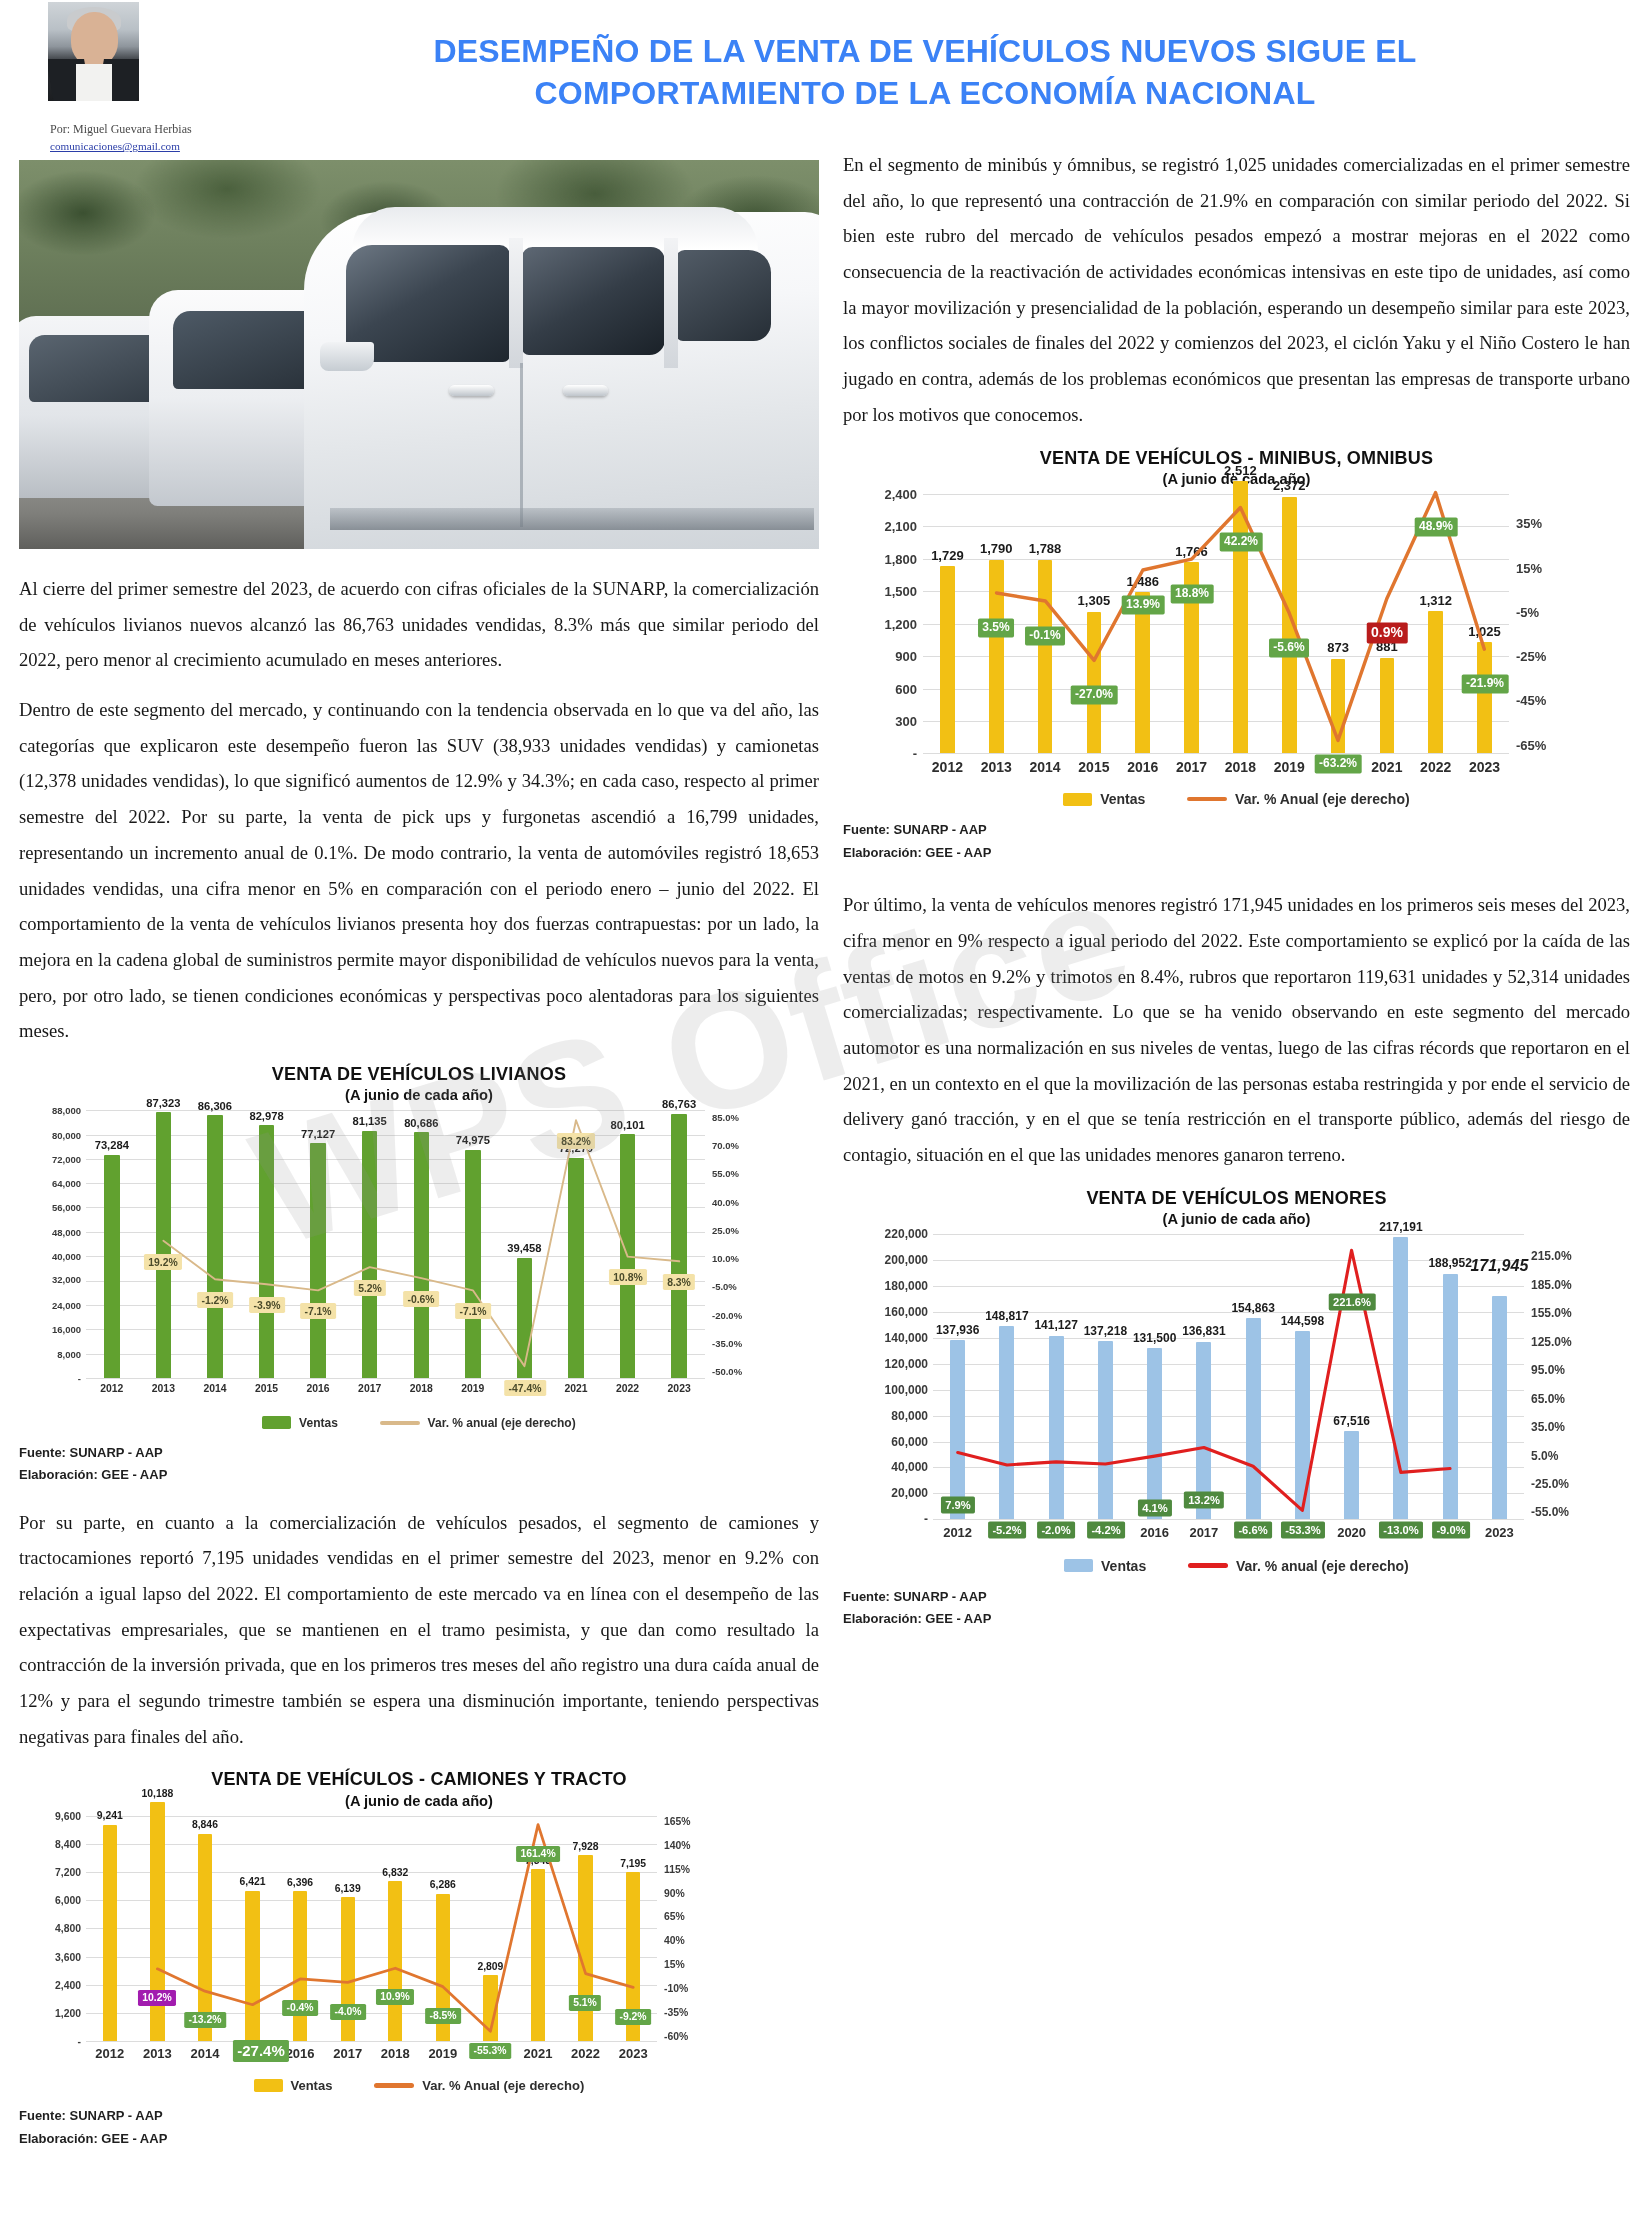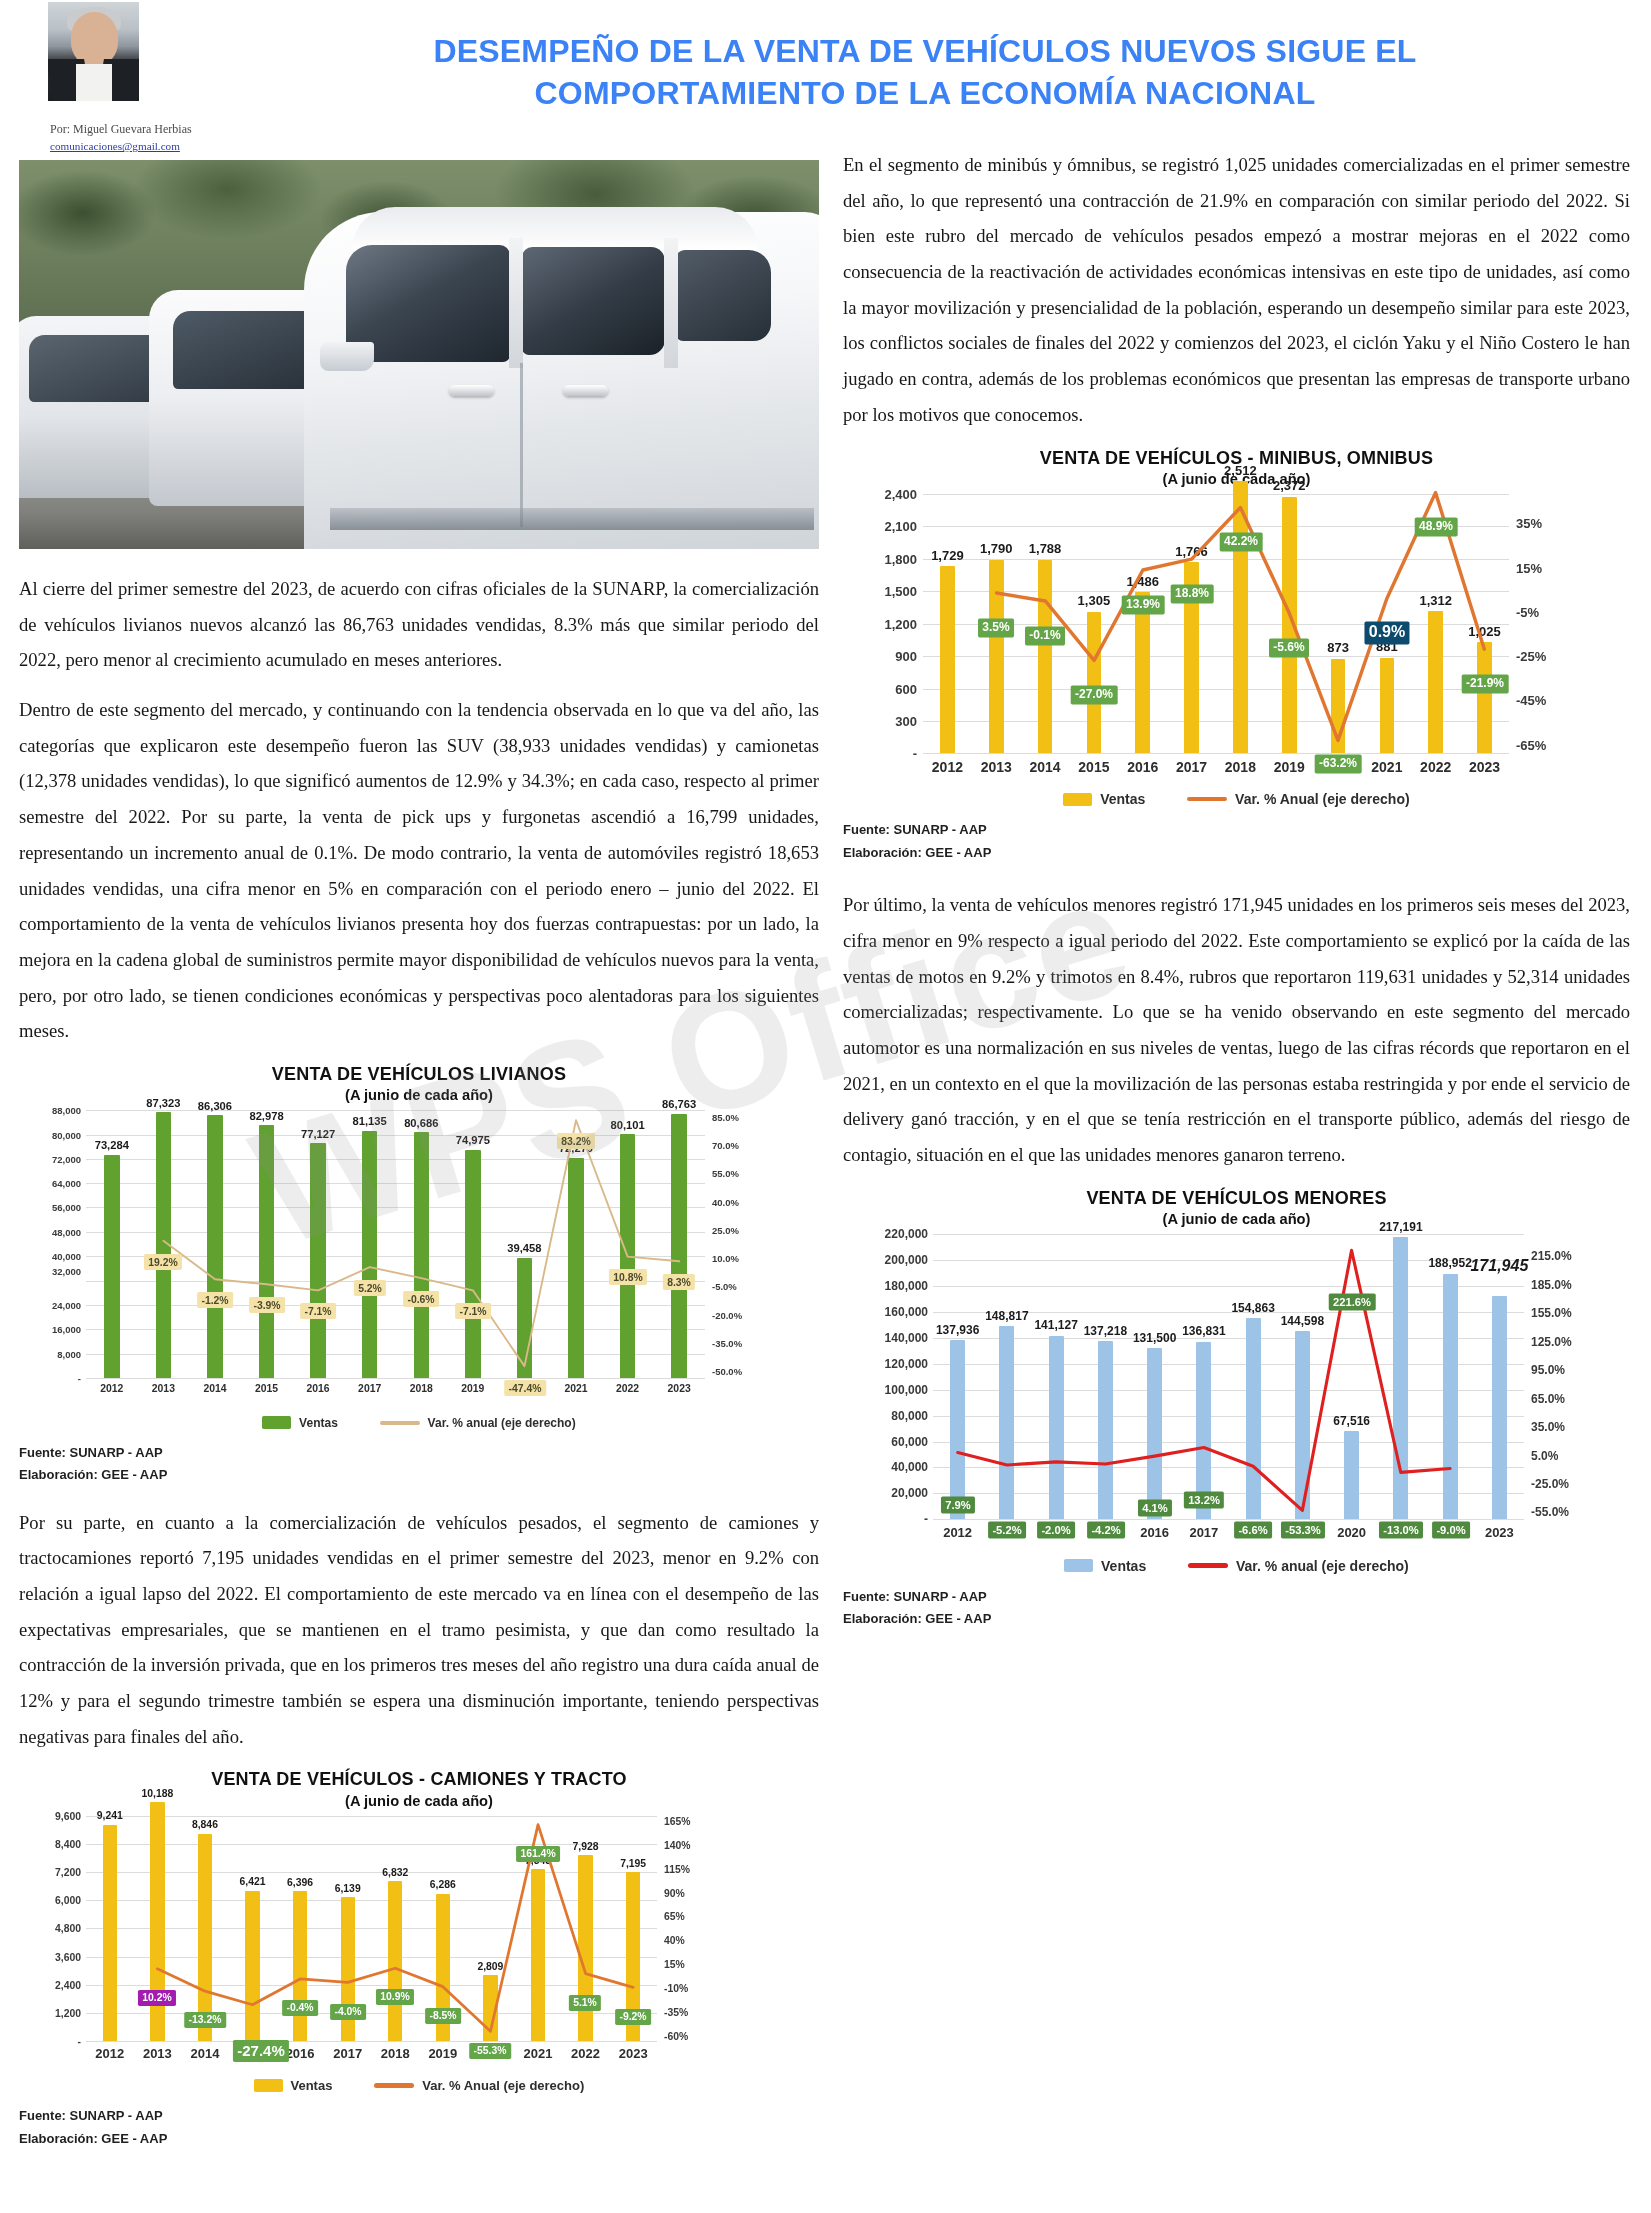--- a/index.html
+++ b/index.html
@@ -412,21 +412,21 @@
           <div class="pctbox" style="background: rgb(244, 226, 168); color: rgb(74, 74, 42); font-size: 10.4px; left: 593px; top: 172px;">8.3%</div>
         </div>
         <div class="ax-left" style="position: absolute; left: 0px; top: 0px; width: 62px; height: 268px; font-size: 9.5px;">
           <span style="top: 0px;">88,000</span>
           <span style="top: 24.4px;">80,000</span>
           <span style="top: 49px;">72,000</span>
           <span style="top: 73px;">64,000</span>
           <span style="top: 97px;">56,000</span>
           <span style="top: 122px;">48,000</span>
           <span style="top: 146px;">40,000</span>
-          <span style="top: 161px;">32,000</span>
+          <span style="top: 169px;">32,000</span>
           <span style="top: 195px;">24,000</span>
           <span style="top: 219px;">16,000</span>
           <span style="top: 244px;">8,000</span>
           <span style="top: 268px;">-</span>
         </div>
         <div class="ax-right" style="position: absolute; left: 693px; top: 0px; width: 67px; height: 268px; font-size: 9.5px;">
           <span style="top: 7px;">85.0%</span>
           <span style="top: 35px;">70.0%</span>
           <span style="top: 63px;">55.0%</span>
           <span style="top: 92px;">40.0%</span>
@@ -679,21 +679,21 @@
             <path d="M 84.8 114.6 L 141.3 123.9 L 197.8 192.7 L 254.3 88.0 L 310.8 75.5 L 367.3 15.6 L 423.8 137.9 L 480.3 285.4 L 536.8 121.3 L 593.3 -1.6 L 649.8 179.7" fill="none" stroke="#e0762f" stroke-width="4" stroke-linejoin="round" stroke-linecap="round"></path>
           </svg>
           <div class="pctbox" style="background: rgb(99, 165, 72); font-size: 12px; left: 73px; top: 134px;">3.5%</div>
           <div class="pctbox" style="background: rgb(99, 165, 72); font-size: 12px; left: 122px; top: 142px;">-0.1%</div>
           <div class="pctbox" style="background: rgb(99, 165, 72); font-size: 12px; left: 171px; top: 201px;">-27.0%</div>
           <div class="pctbox" style="background: rgb(99, 165, 72); font-size: 12px; left: 220px; top: 111px;">13.9%</div>
           <div class="pctbox" style="background: rgb(99, 165, 72); font-size: 12px; left: 269px; top: 100px;">18.8%</div>
           <div class="pctbox" style="background: rgb(99, 165, 72); font-size: 12px; left: 318px; top: 48px;">42.2%</div>
           <div class="pctbox" style="background: rgb(99, 165, 72); font-size: 12px; left: 366px; top: 154px;">-5.6%</div>
           <div class="pctbox" style="background: rgb(99, 165, 72); font-size: 12px; left: 415px; top: 270px;">-63.2%</div>
-          <div class="pctbox" style="background: #0c4a6e; font-size: 16px; left: 464px; top: 139px;">0.9%</div>
+          <div class="pctbox" style="background: #b91c1c; font-size: 14px; left: 464px; top: 139px;">0.9%</div>
           <div class="pctbox" style="background: rgb(99, 165, 72); font-size: 12px; left: 513px; top: 33px;">48.9%</div>
           <div class="pctbox" style="background: rgb(99, 165, 72); font-size: 12px; left: 562px; top: 190px;">-21.9%</div>
         </div>
         <div class="ax-left" style="position: absolute; left: 0px; top: 0px; width: 74px; height: 259px; font-size: 13px;">
           <span style="top: 0px;">2,400</span>
           <span style="top: 32px;">2,100</span>
           <span style="top: 65px;">1,800</span>
           <span style="top: 97px;">1,500</span>
           <span style="top: 130px;">1,200</span>
           <span style="top: 162px;">900</span>

